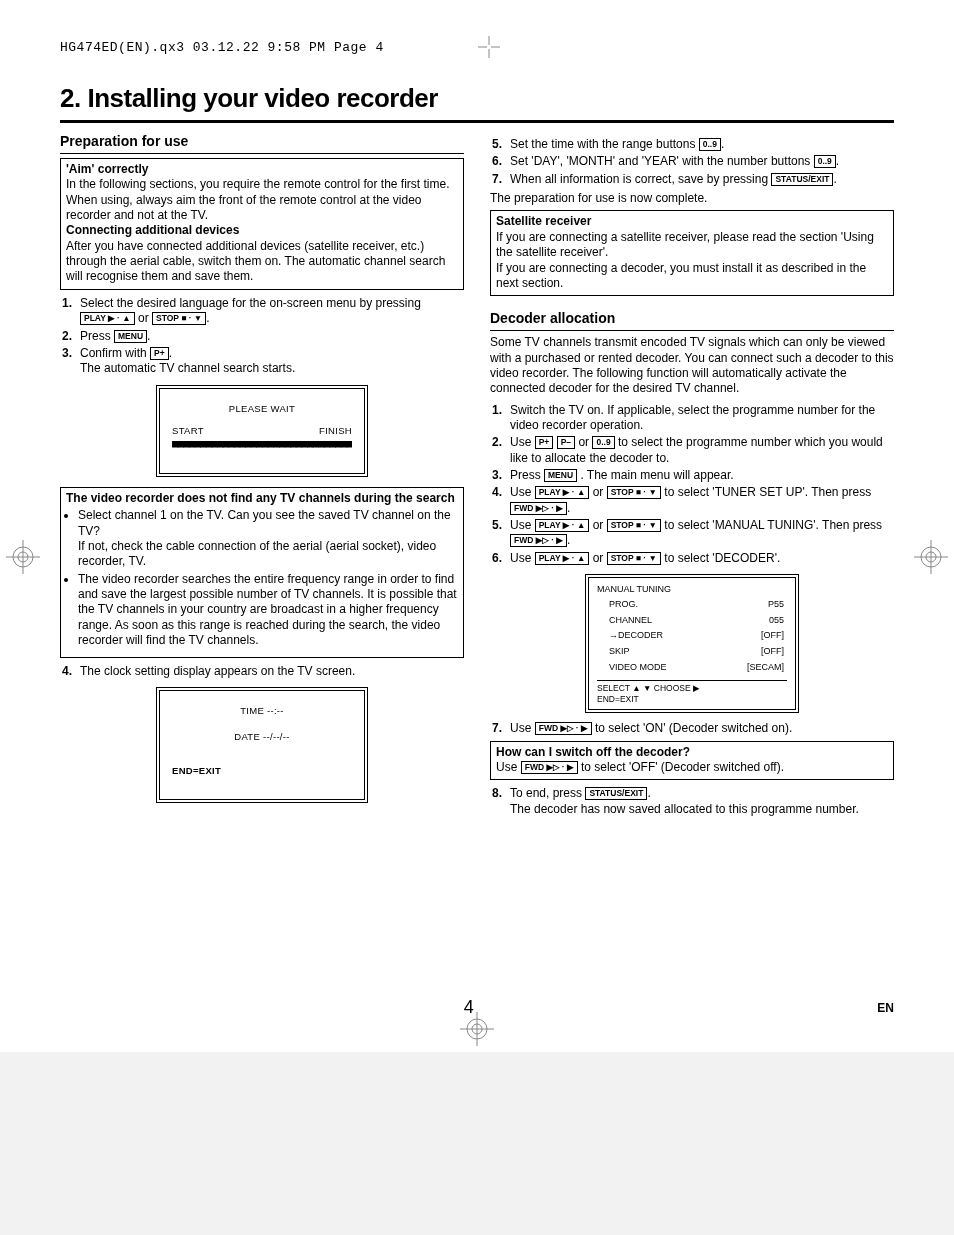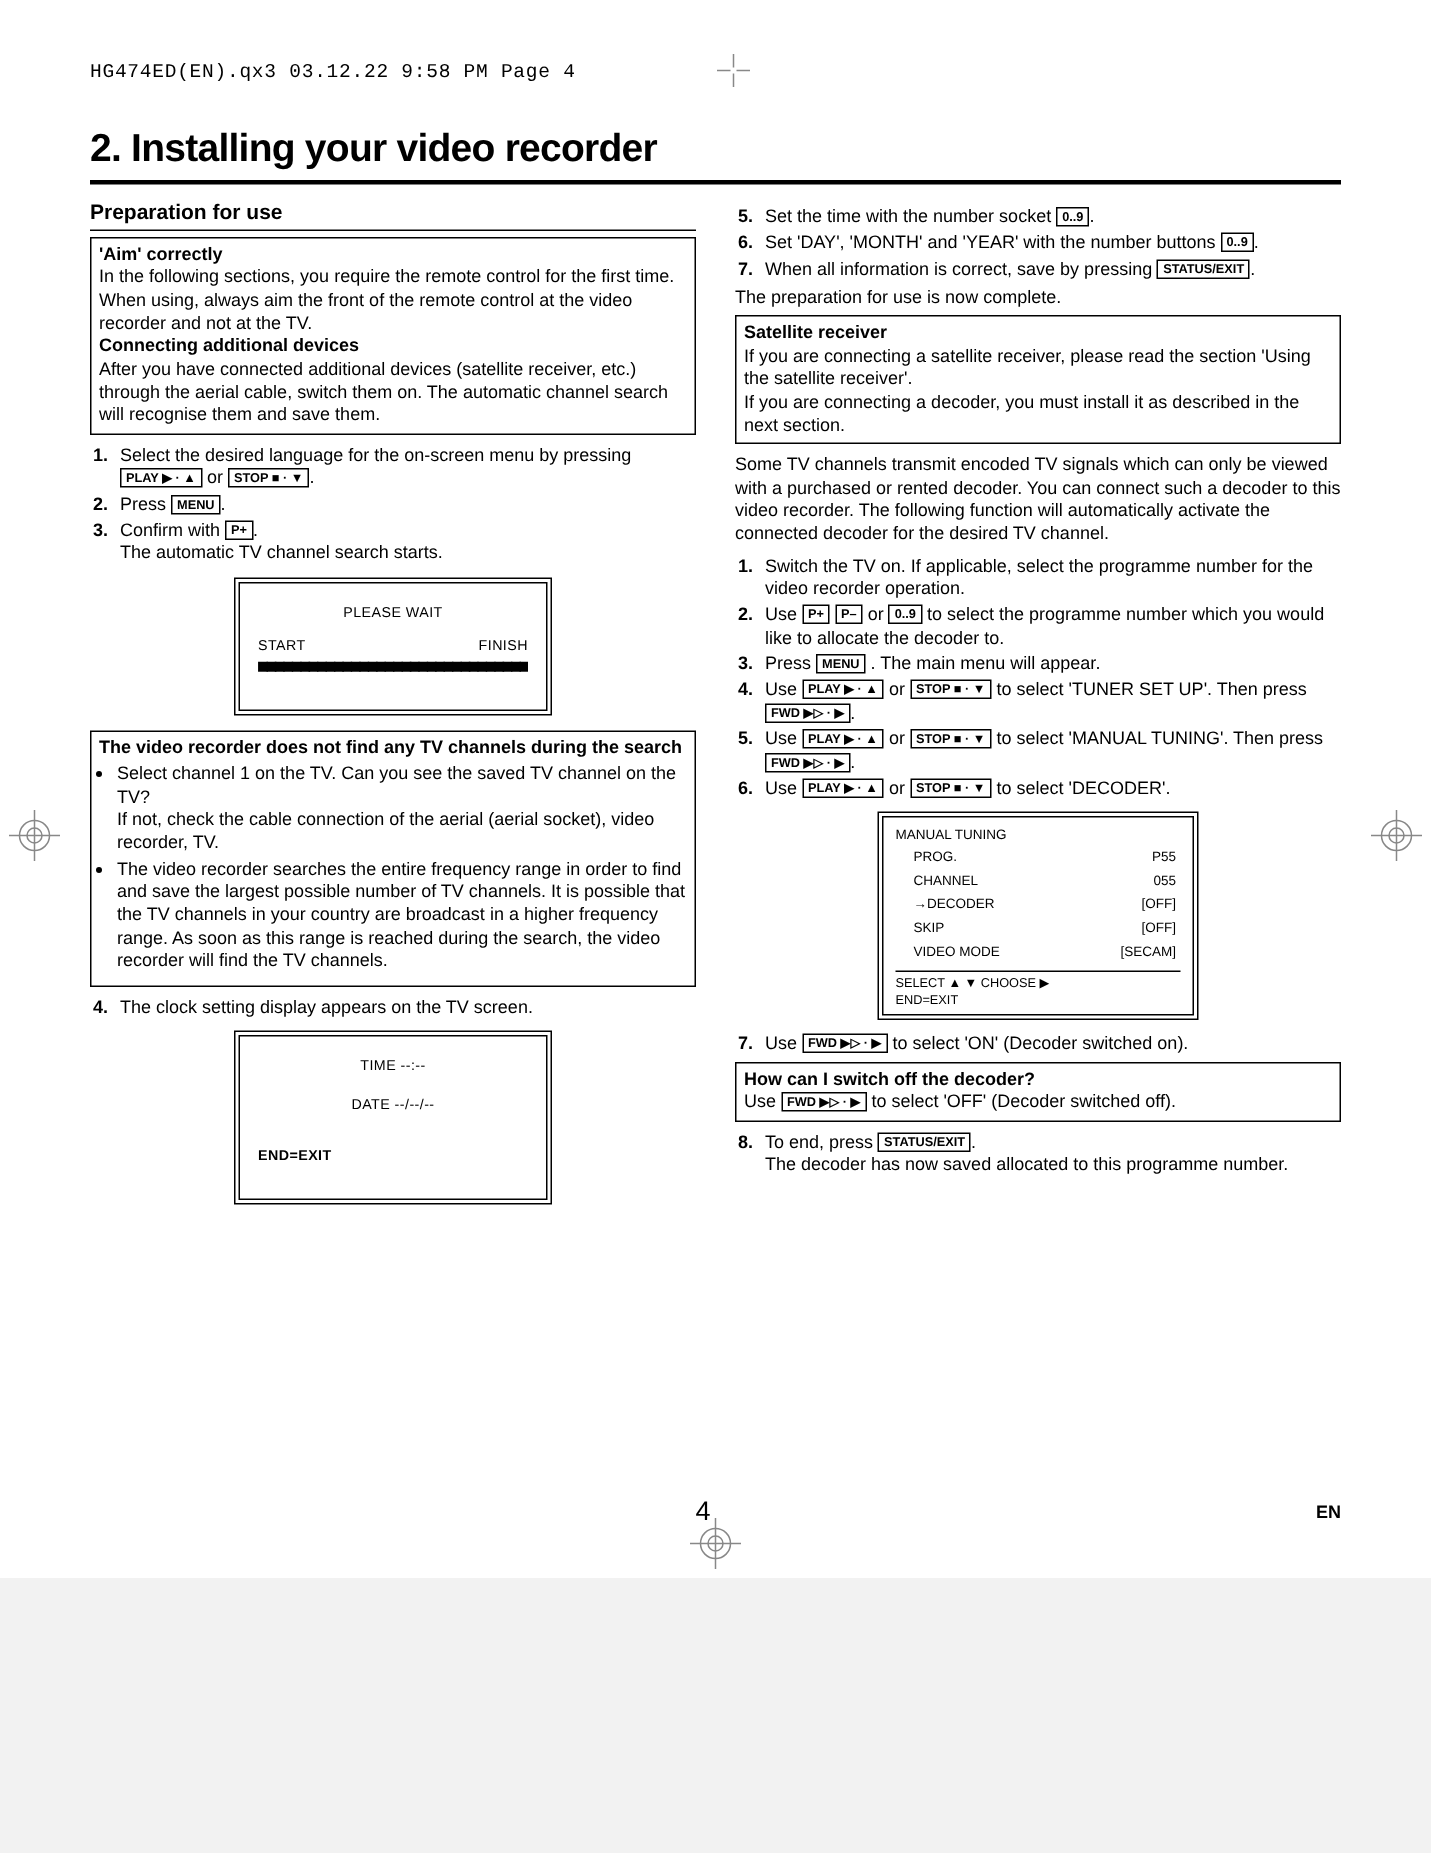--- a/index.html
+++ b/index.html
@@ -240,40 +240,41 @@
       <div class="screen">
         <div style="text-align:center; margin-bottom:14px;">TIME --:--</div>
         <div style="text-align:center; margin-bottom:22px;">DATE --/--/--</div>
         <div style="font-weight:bold;">END=EXIT</div>
       </div>
     </div>
 
     <div class="col">
       <ol class="steps">
         <li><span class="num">5.</span>
-          <span>Set the time with the number socket </span>
+          <span>Set the time with the range buttons </span>
           <span class="btn">0..9</span>.
         </li>
         <li><span class="num">6.</span>
           <span>Set 'DAY', 'MONTH' and 'YEAR' with the number buttons </span>
           <span class="btn">0..9</span>.
         </li>
         <li><span class="num">7.</span>
           <span>When all information is correct, save by pressing </span>
           <span class="btn">STATUS/EXIT</span>.
         </li>
       </ol>
       <p style="margin:2px 0 4px 0;">The preparation for use is now complete.</p>
 
       <div class="box">
         <div class="bh">Satellite receiver</div>
         <div>If you are connecting a satellite receiver, please read the section 'Using the satellite receiver'.</div>
         <div>If you are connecting a decoder, you must install it as described in the next section.</div>
       </div>
 
+      <h2 style="margin-top:14px;">Decoder allocation</h2>
       <p class="intro">Some TV channels transmit encoded TV signals which can only be viewed with a purchased or rented decoder. You can connect such a decoder to this video recorder. The following function will automatically activate the connected decoder for the desired TV channel.</p>
 
       <ol class="steps">
         <li><span class="num">1.</span>
           <span>Switch the TV on. If applicable, select the programme number for the video recorder operation.</span>
         </li>
         <li><span class="num">2.</span>
           <span>Use </span>
           <span class="btn">P+</span>
           <span class="btn">P–</span>

